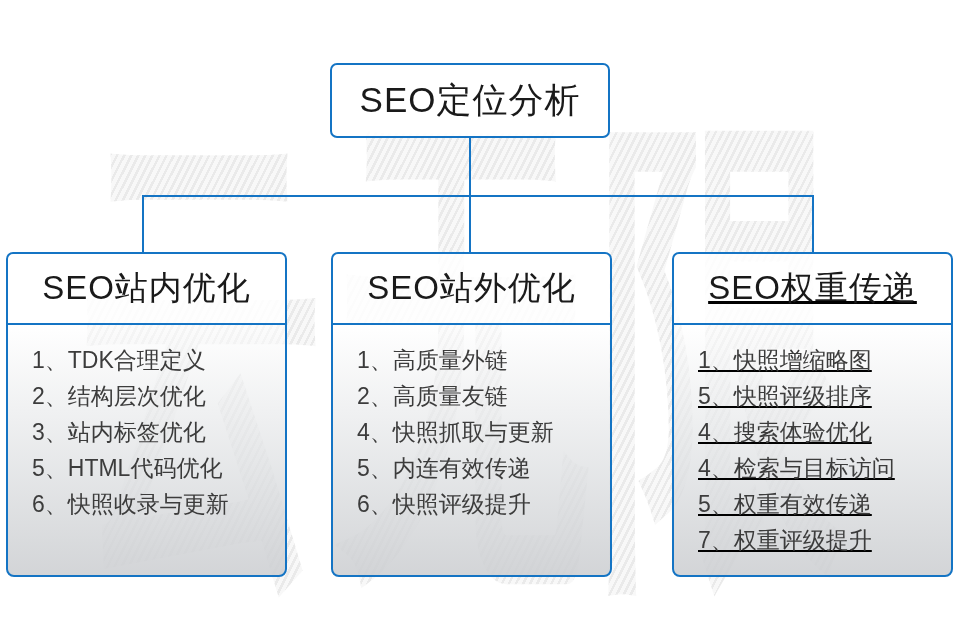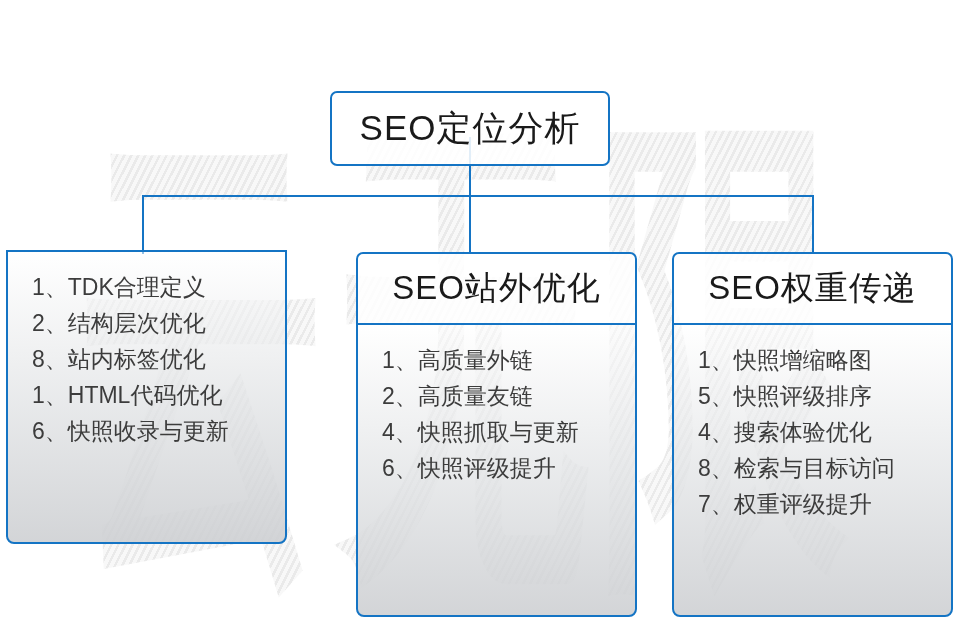--- a/index.html
+++ b/index.html
@@ -46,39 +46,38 @@
   .root-node{
     position:absolute;
     left:330px;top:63px;width:280px;height:75px;
     border:2px solid var(--accent);
     border-radius:7px;
     background:rgba(255,255,255,0.88);
     display:flex;align-items:center;justify-content:center;
     font-size:35px;color:var(--ink);
     z-index:2;
     letter-spacing:1px;
-    margin-top:28px;
   }
   
   .column{position:absolute;width:281px;z-index:2;}
   .column.c1{left:6px;  top:252px;}
-  .column.c2{left:331px;top:252px;margin-left:25px;}
-  .column.c3{left:672px;top:252px;}
+  .column.c2{left:331px;top:252px;}
+  .column.c3{left:672px;top:252px;text-decoration:underline;}
   .col-header{
     height:73px;
     border:2px solid var(--accent);
     border-radius:7px 7px 0 0;
     background:rgba(255,255,255,0.84);
     display:flex;align-items:center;justify-content:center;
     font-size:33px;color:var(--ink);
     letter-spacing:1px;
   }
   .col-list{
     margin-top:-2px;
-    height:294px;
+    height:254px;
     border:2px solid var(--accent);
     border-radius:0 0 8px 8px;
     background:linear-gradient(180deg,rgba(255,255,255,0.55) 0%,rgba(224,226,228,0.78) 55%,rgba(205,207,210,0.88) 100%);
     padding:17px 17px 0 24px;
   }
   .col-list .item{
     font-size:23px;
     line-height:36px;
     color:var(--list-ink);
     white-space:nowrap;
@@ -93,45 +92,50 @@
 <div class="line h-main"></div>
 <div class="line v-left"></div>
 <div class="line v-mid"></div>
 <div class="line v-right"></div>
 
 <div class="root-node">
   <span>SEO定位分析</span>
 </div>
 
 <div class="column c1">
+  <div class="col-header">
+    <span>SEO站内优化</span>
+  </div>
   <div class="col-list">
     <div class="item">1、TDK合理定义</div>
     <div class="item">2、结构层次优化</div>
-    <div class="item">8、站内标签优化</div>
-    <div class="item">1、HTML代码优化</div>
+    <div class="item">3、站内标签优化</div>
+    <div class="item">5、HTML代码优化</div>
     <div class="item">6、快照收录与更新</div>
   </div>
 </div>
 
 <div class="column c2">
   <div class="col-header">
     <span>SEO站外优化</span>
   </div>
   <div class="col-list">
     <div class="item">1、高质量外链</div>
     <div class="item">2、高质量友链</div>
     <div class="item">4、快照抓取与更新</div>
+    <div class="item">5、内连有效传递</div>
     <div class="item">6、快照评级提升</div>
   </div>
 </div>
 
 <div class="column c3">
   <div class="col-header">
     <span>SEO权重传递</span>
   </div>
   <div class="col-list">
     <div class="item">1、快照增缩略图</div>
     <div class="item">5、快照评级排序</div>
     <div class="item">4、搜索体验优化</div>
-    <div class="item">8、检索与目标访问</div>
+    <div class="item">4、检索与目标访问</div>
+    <div class="item">5、权重有效传递</div>
     <div class="item">7、权重评级提升</div>
   </div>
 </div>
 
 </body></html>

